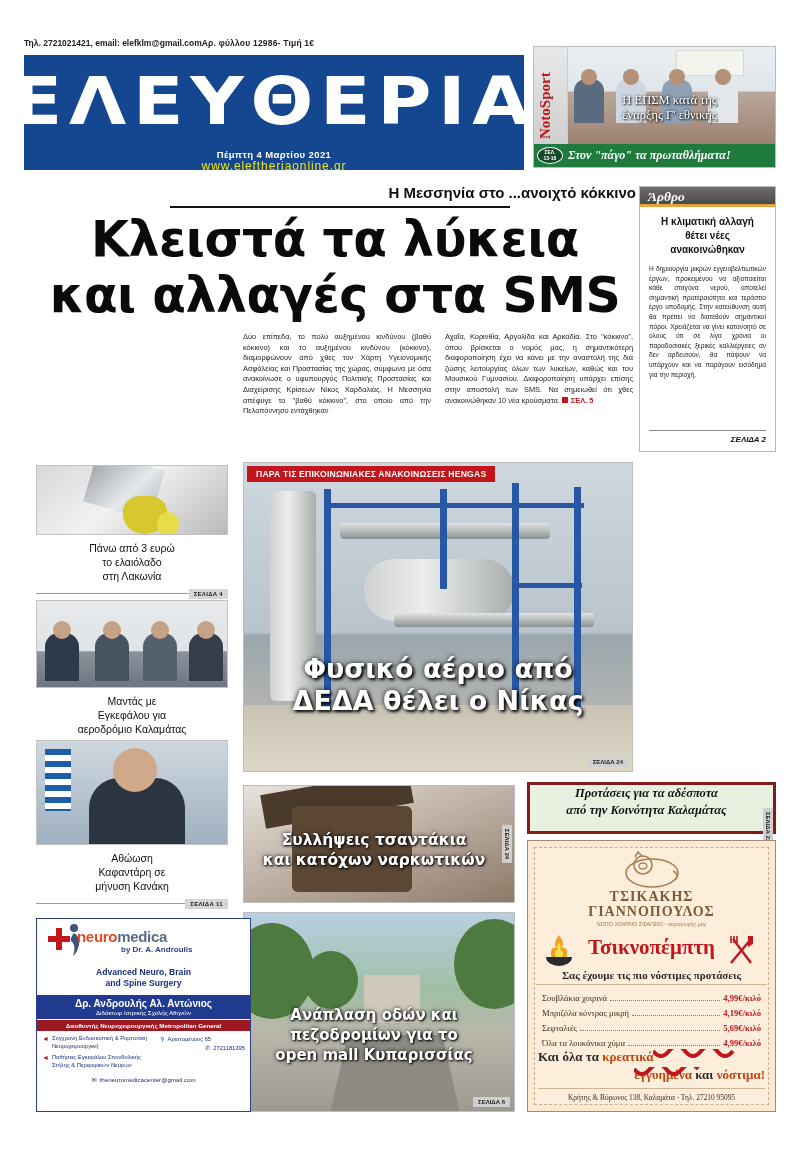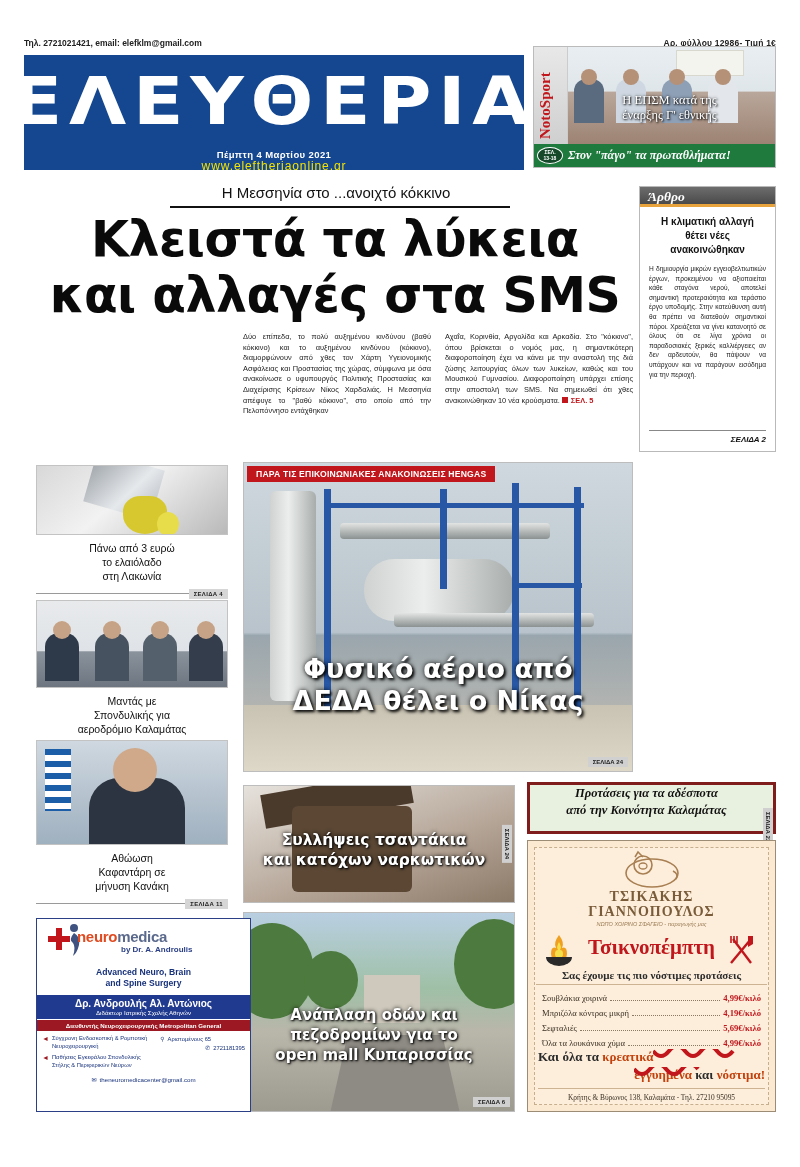--- a/index.html
+++ b/index.html
@@ -9,22 +9,22 @@
     font-family: "Liberation Sans", sans-serif;
     color: #111;
     overflow: hidden;
     position: relative;
   }
   .page { position: absolute; inset: 0; padding: 0; }
 
   
   .topbar {
     position: absolute; left: 24px; top: 36px; width: 752px; height: 14px;
-    display: flex; justify-content: space-between; align-items: center;
-    font-size: 8.5px; font-weight: bold; color: #222; gap: 8px;
+    display: flex; align-items: center;
+    font-size: 8.5px; font-weight: bold; color: #222;
   }
   .topbar .right { letter-spacing: .2px; }
 
   
   .masthead {
     position: absolute; left: 24px; top: 55px; width: 500px; height: 115px;
     background: #14478f;
     overflow: hidden;
   }
   .masthead-name {
@@ -106,21 +106,21 @@
     line-height: 5.5px; border: 1px solid #fff;
   }
   .noto-strip-text {
     color: #fff; font-size: 12px; font-weight: bold; font-style: italic;
     font-family: "Liberation Serif", serif;
   }
 
   
   .kicker {
     position: absolute; left: 36px; top: 184px; width: 600px;
-    text-align: center; font-size: 15px; font-weight: normal; color: #111;
+    text-align: right; font-size: 15px; font-weight: bold; color: #111;
     padding-bottom: 3px;
   }
   .kicker-rule {
     position: absolute; left: 170px; top: 206px; width: 340px; height: 1.5px; background: #111;
   }
   .headline {
     position: absolute; left: 30px; top: 212px; width: 610px;
     text-align: center;
     font-family: "DejaVu Sans", sans-serif;
     font-weight: bold;
@@ -466,21 +466,21 @@
       <div class="m m2"></div>
       <div class="m m3"></div>
       <div class="m m4"></div>
       <div class="f f1"></div>
       <div class="f f2"></div>
       <div class="f f3"></div>
       <div class="f f4"></div>
     </div>
     <div class="cap">
       <div>Μαντάς με</div>
-      <div>Σπονδυλικής για</div>
+      <div>Εγκεφάλου για</div>
       <div>αεροδρόμιο Καλαμάτας</div>
     </div>
     <div class="pagebar">
       <span class="line"></span>
       <span class="tag">ΣΕΛΙΔΑ 11</span>
     </div>
   </div>
 
   <div class="teaser t3">
     <div class="photo portimg">

